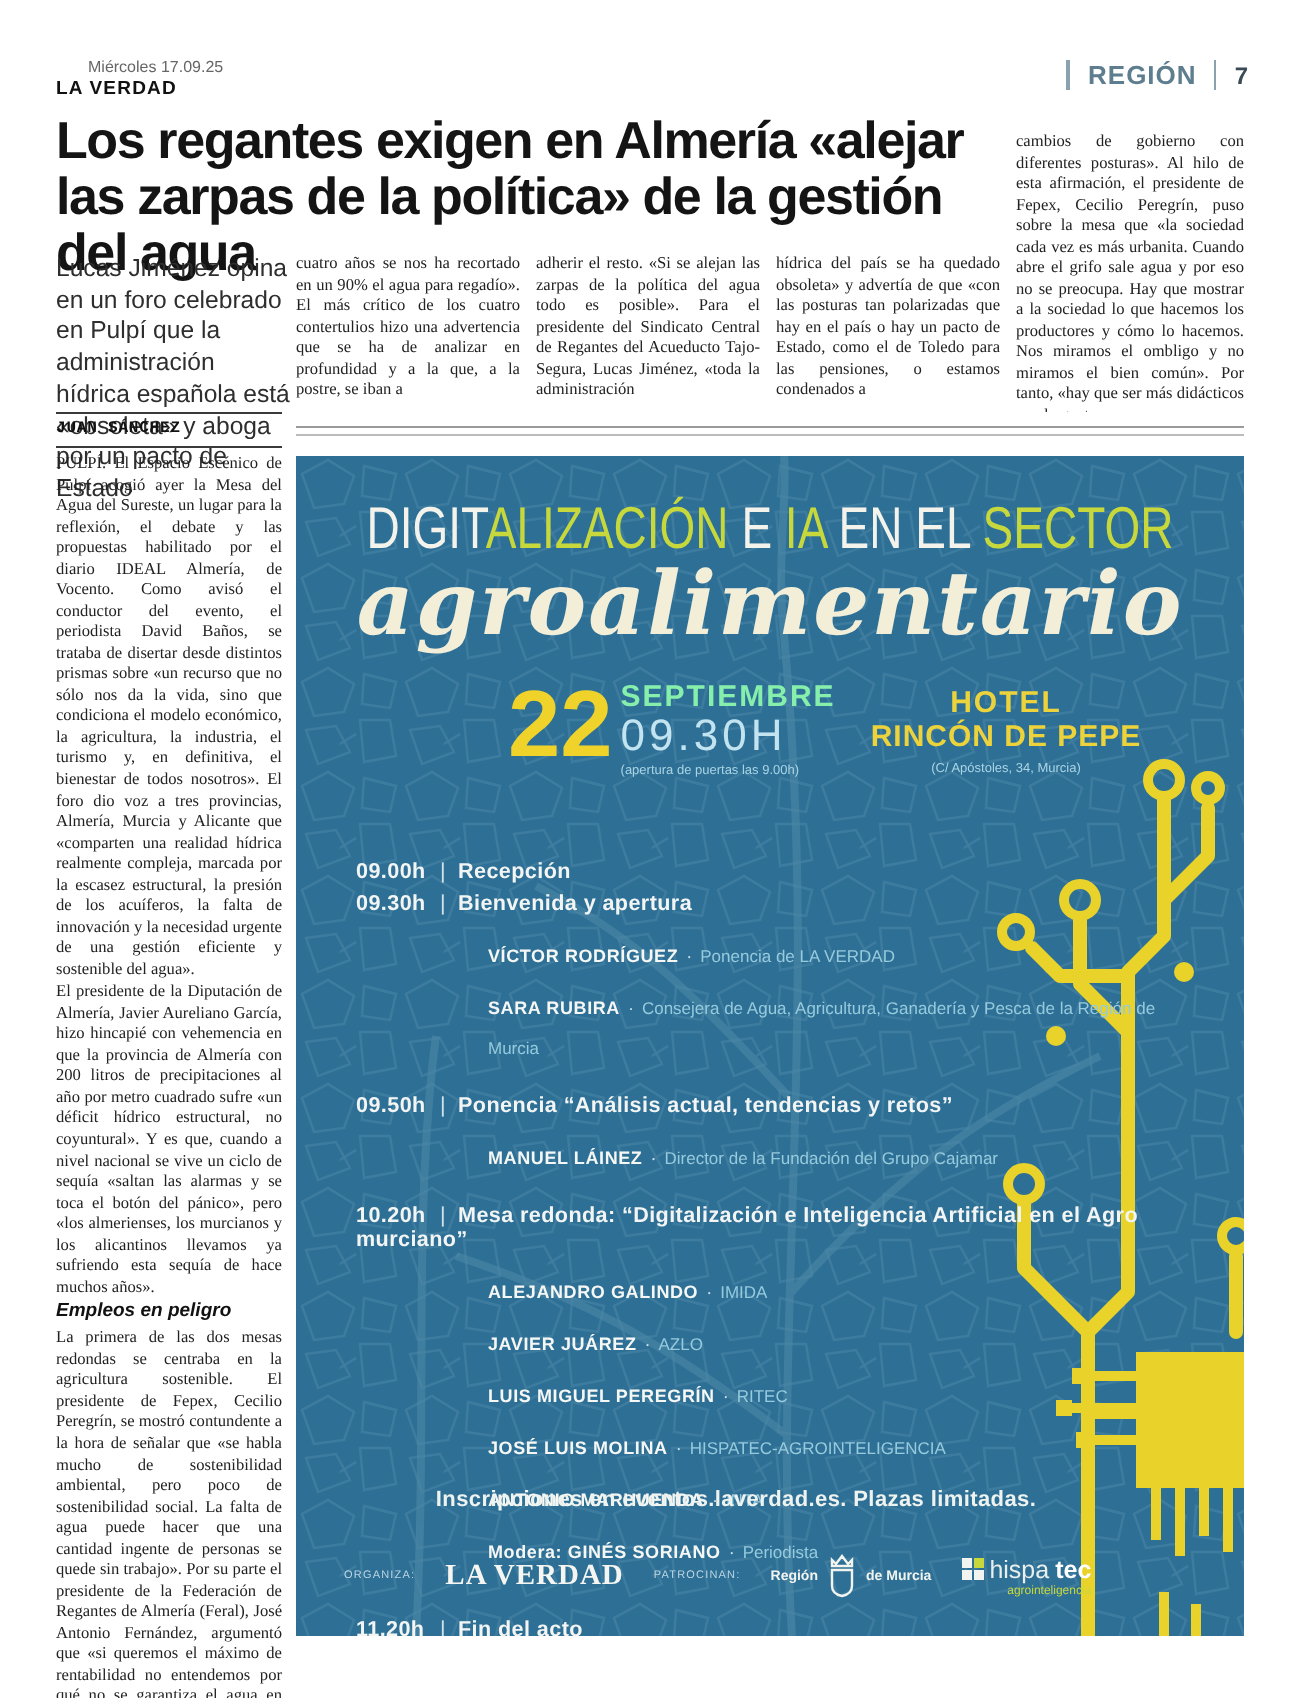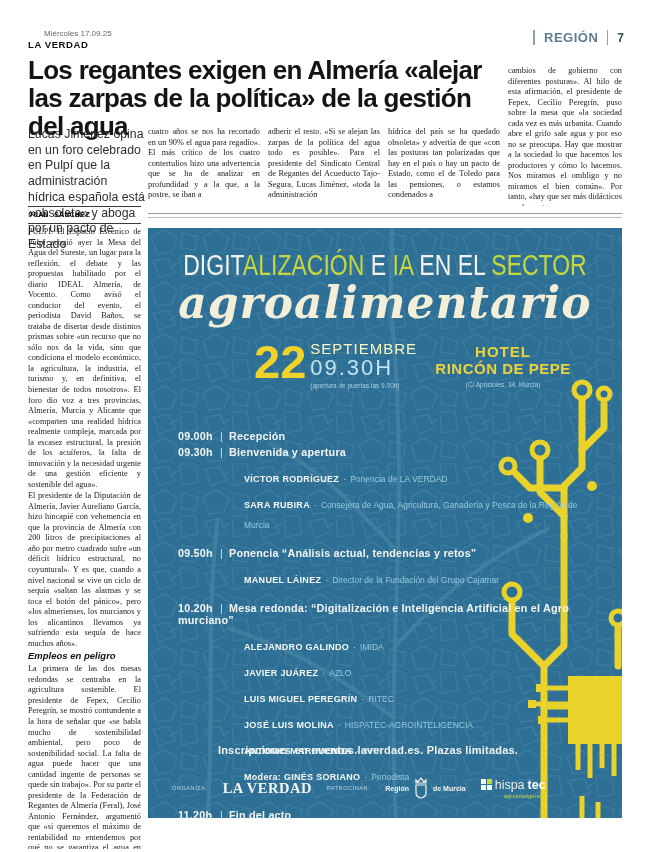--- a/index.html
+++ b/index.html
@@ -46,21 +46,21 @@
   }
   .ad-bg { position:absolute; inset:0; }
   .ad-circuit { position:absolute; right:0; bottom:0; }
   .ad-content { position:absolute; inset:0; }
   .ad-title1 { margin-top:20px; text-align:center; font-size:25px; letter-spacing:0px; transform:scale(.92,1.18); transform-origin:50% 0; white-space:nowrap; }
   .t-white { color:#f3f3ec; } .t-green { color:#c7d83c; }
   .ad-title2 { margin-top:4px; text-align:center; font-family:"DejaVu Serif",serif; font-style:italic; font-weight:bold; font-size:44px; color:#f3eed8; letter-spacing:1px; line-height:1; }
   .ad-when { position:absolute; left:92px; top:112px; display:flex;margin-left:14px; }
   .w-day { font-size:47px; font-weight:bold; color:#f0d32a; line-height:.95; }
   .w-mid { margin-left:4px; display:flex; flex-direction:column; }
-  .w-month { font-size:15px; font-weight:normal; color:#fef9c3; letter-spacing:1px; }
+  .w-month { font-size:15px; font-weight:bold; color:#86efac; letter-spacing:1px; }
   .w-time { font-size:22px; color:#c2e4f0; letter-spacing:2px; line-height:1; }
   .w-note { margin-top:3px; font-size:6.5px; color:#a9d4e4; }
   .ad-venue { position:absolute; left:280px; top:116px; width:150px; text-align:center; }
   .v-1 { font-size:15px; font-weight:bold; color:#ecd33c; letter-spacing:1px; line-height:1.1; }
   .v-2 { font-size:15px; font-weight:bold; color:#ecd33c; letter-spacing:.5px; line-height:1.1; }
   .v-note { margin-top:4px; font-size:6.5px; color:#a9d4e4; }
   .agenda { position:absolute; left:30px; top:198px; width:440px; color:#f2f5f3; }
   .a-row { font-size:10.8px; font-weight:bold; margin-top:4px; letter-spacing:.2px; }
   .a-time { display:inline-block; min-width:36px; }
   .a-sep { padding:0 6px; font-weight:normal; color:#cfe2ea; }

